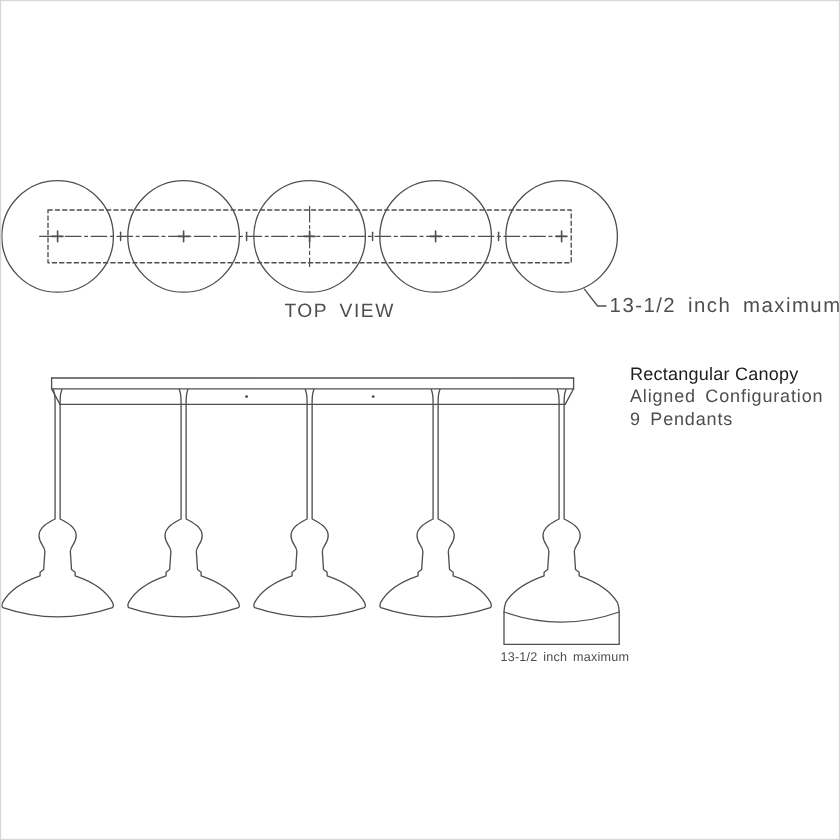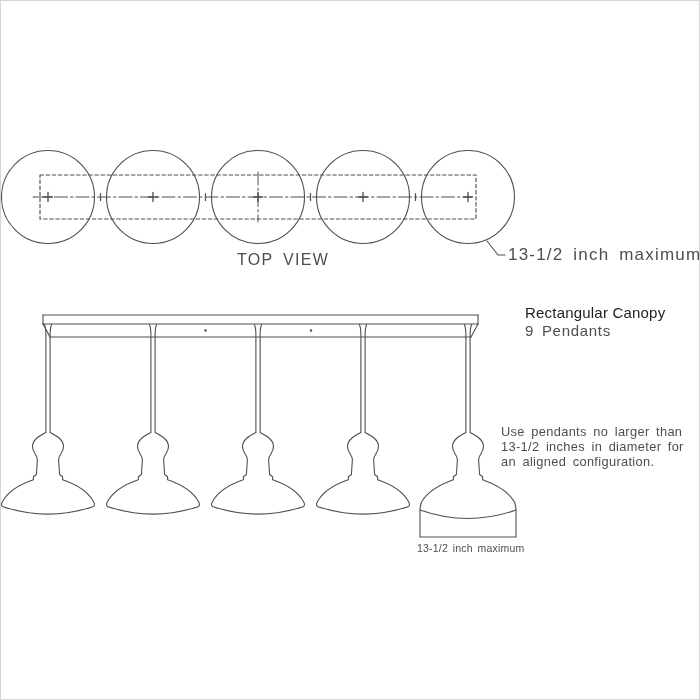--- a/index.html
+++ b/index.html
@@ -111,23 +111,19 @@
       <use href="#max-box-shape" x="467" class="ln"></use>
     </g>
   </svg>
 
   <div class="txt top-view-label">TOP VIEW</div>
 
   <div class="txt leader-label">13-1/2 inch maximum</div>
 
   <div class="title-block">
     <div class="main">Rectangular Canopy</div>
+    <div class="sub">Aligned Configuration</div>
     <div class="sub">9 Pendants</div>
   </div>
 
-  <div class="note-block">
-    <div>Use pendants no larger than</div>
-    <div>13-1/2 inches in diameter for</div>
-    <div>an aligned configuration.</div>
-  </div>
 
   <div class="txt dim-label">13-1/2 inch maximum</div>
 </div>
 
 </body></html>

